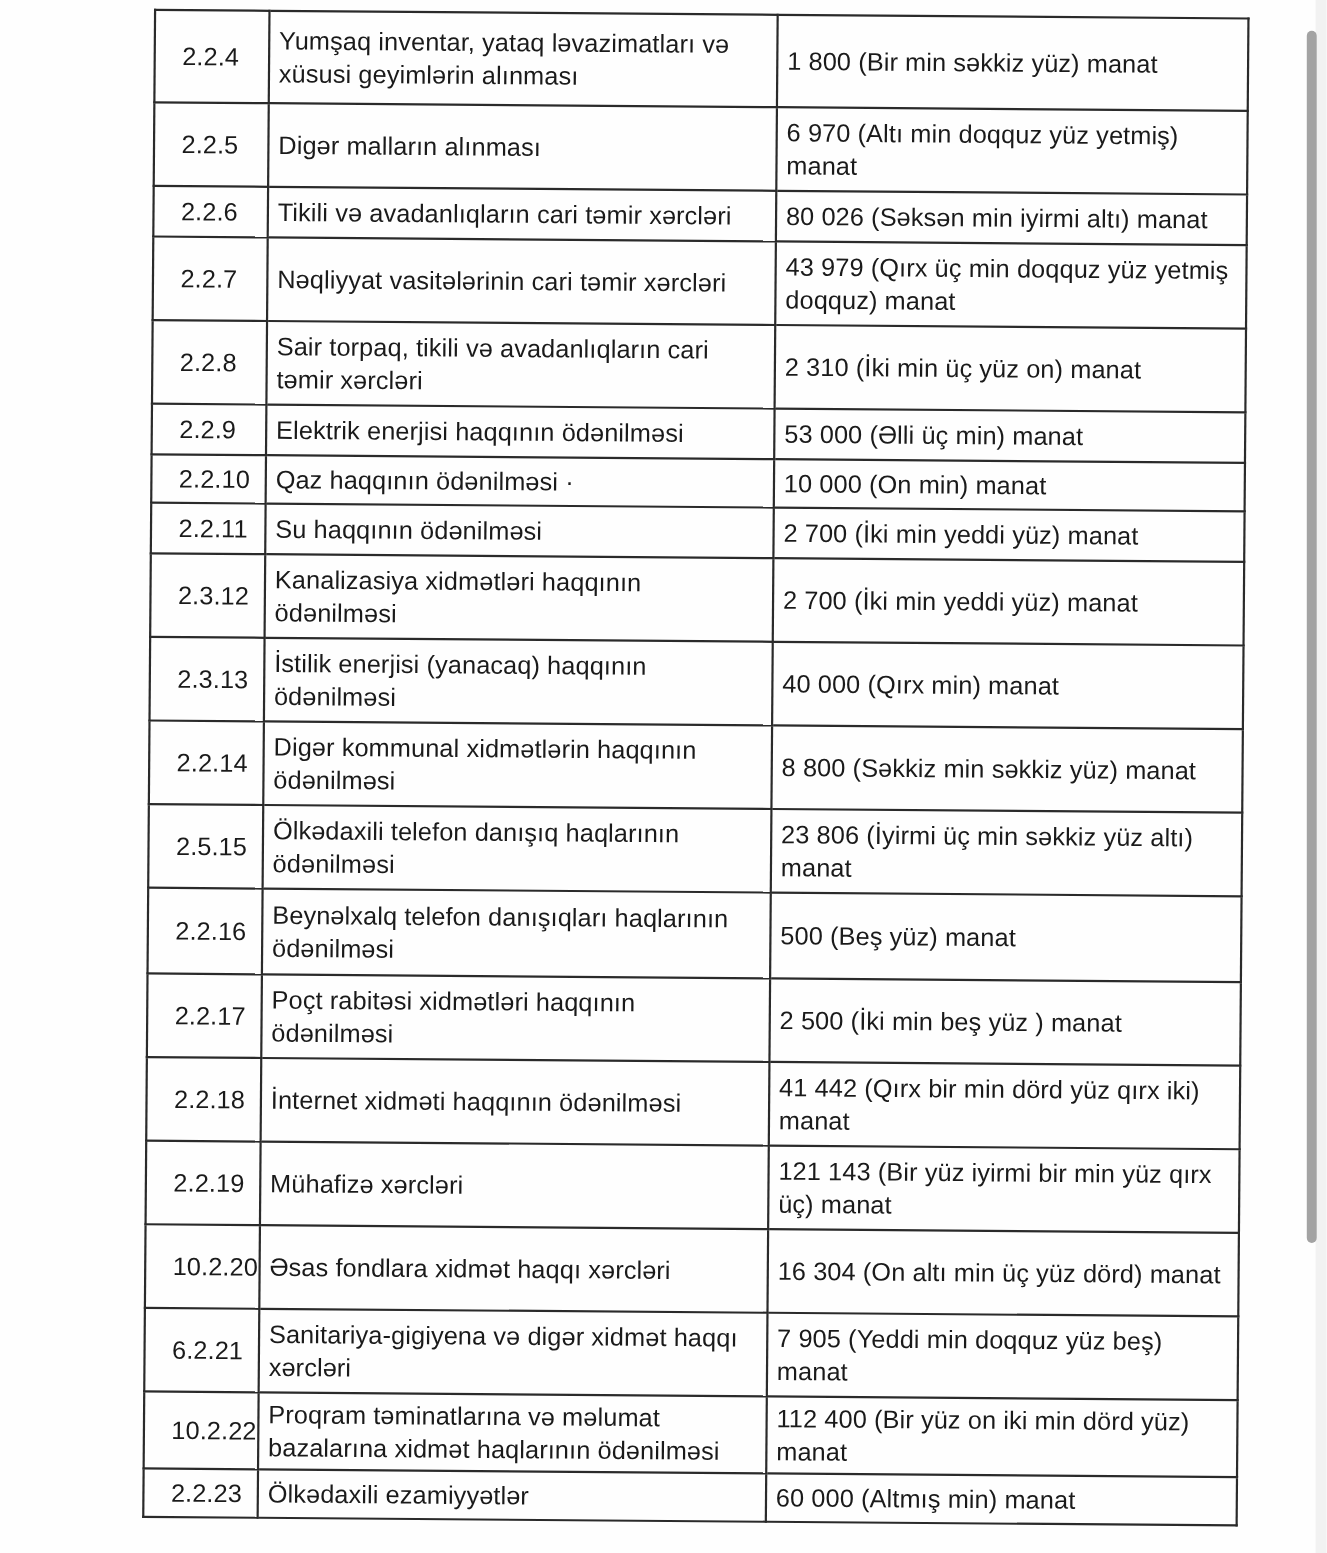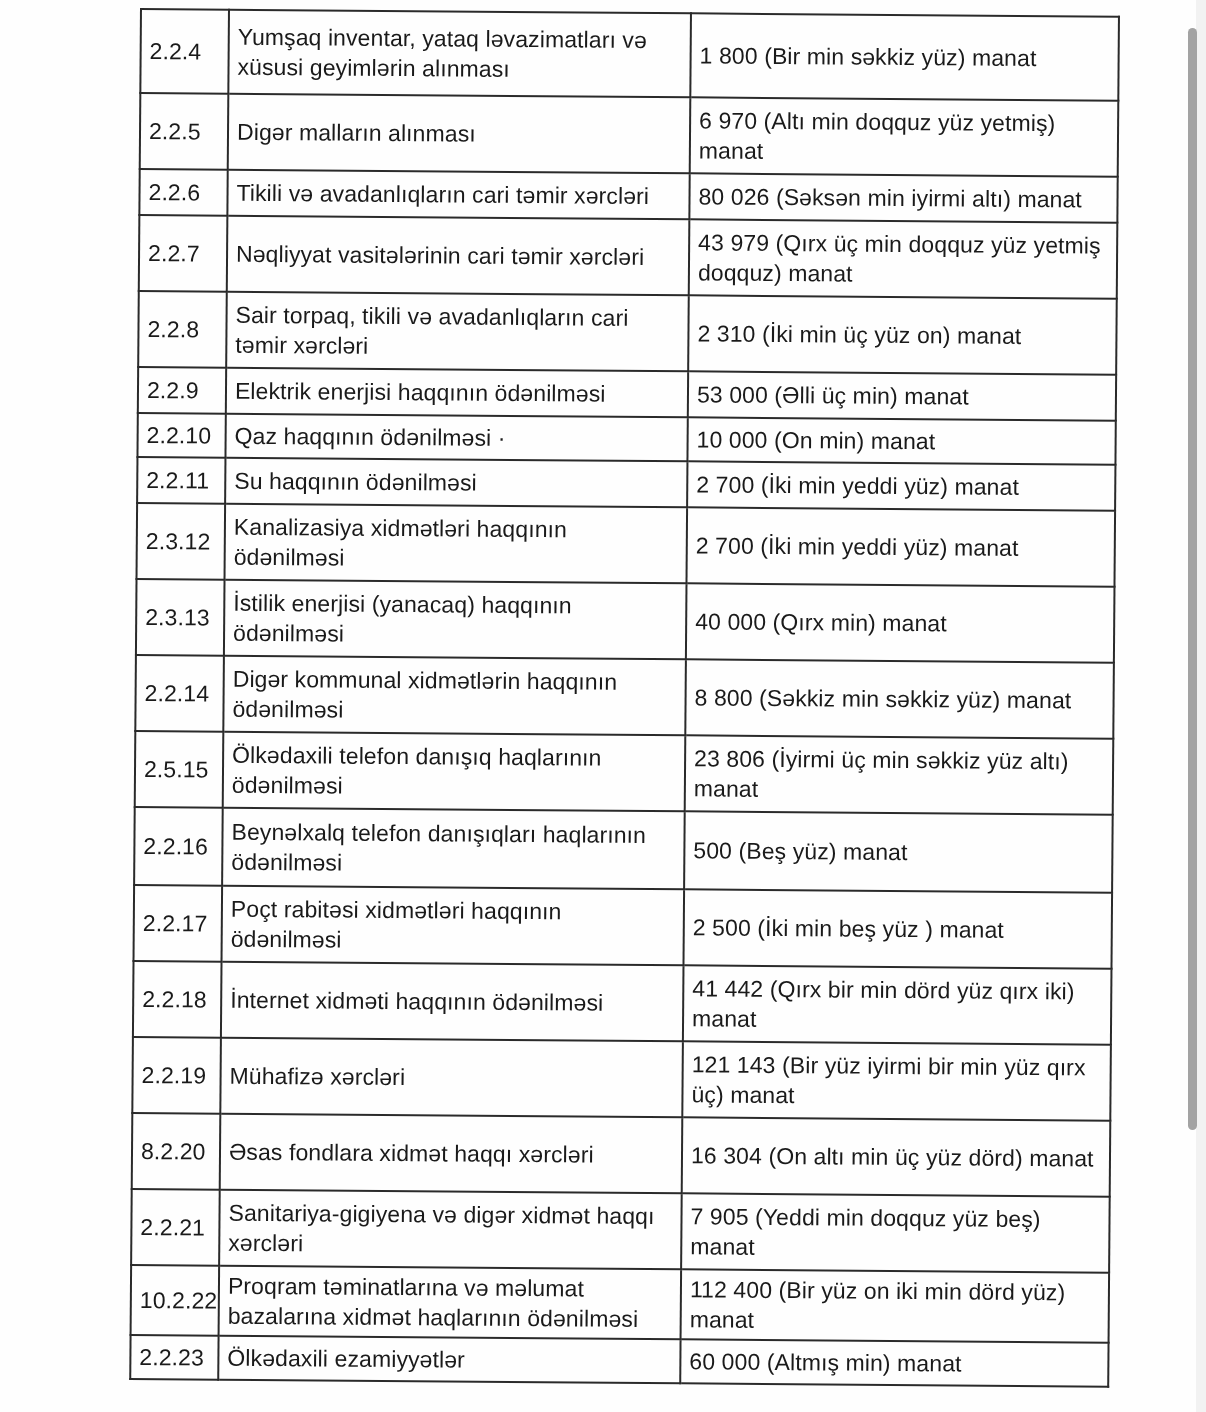--- a/index.html
+++ b/index.html
@@ -12,21 +12,21 @@
   }
   .doc-table {
     position:absolute; left:140px; top:8px; width:978px;
     border-collapse:collapse; transform: rotate(0.45deg); transform-origin: left top;
     table-layout:fixed;
   }
   .doc-table td {
     border:2px solid #2a2a2a; font-size:23px; line-height:30px; vertical-align:middle;
     padding:4px 8px; letter-spacing:0.1px;
   }
-  .doc-table td.num { width:70px; padding-left:8px; }
+  .doc-table td.num { width:70px; padding-left:24px; }
   .doc-table td.desc { width:444px; }
   .doc-table td.amount { width:410px; }
   .scroll-track {
     position:absolute; right:0; top:0; width:10px; height:1412px; background:#f2f2f2;
   }
   .scroll-thumb {
     position:absolute; left:1188px; top:28px; width:9px; height:1102px; background:#a3a3a3; border-radius:5px;
   }
 </style>
 </head>
@@ -109,26 +109,26 @@
           <td class="num">2.2.18</td>
           <td class="desc">İnternet xidməti haqqının ödənilməsi</td>
           <td class="amount">41 442 (Qırx bir min dörd yüz qırx iki) manat</td>
         </tr>
         <tr style="height: 76px;">
           <td class="num">2.2.19</td>
           <td class="desc">Mühafizə xərcləri</td>
           <td class="amount">121 143 (Bir yüz iyirmi bir min yüz qırx üç) manat</td>
         </tr>
         <tr style="height: 76px;">
-          <td class="num">8.2.20</td>
+          <td class="num">10.2.20</td>
           <td class="desc">Əsas fondlara xidmət haqqı xərcləri</td>
           <td class="amount">16 304 (On altı min üç yüz dörd) manat</td>
         </tr>
         <tr style="height: 76px;">
-          <td class="num">2.2.21</td>
+          <td class="num">6.2.21</td>
           <td class="desc">Sanitariya-gigiyena və digər xidmət haqqı xərcləri</td>
           <td class="amount">7 905 (Yeddi min doqquz yüz beş) manat</td>
         </tr>
         <tr style="height: 70px;">
           <td class="num">10.2.22</td>
           <td class="desc">Proqram təminatlarına və məlumat bazalarına xidmət haqlarının ödənilməsi</td>
           <td class="amount">112 400 (Bir yüz on iki min dörd yüz) manat</td>
         </tr>
         <tr style="height: 44px;">
           <td class="num">2.2.23</td>

